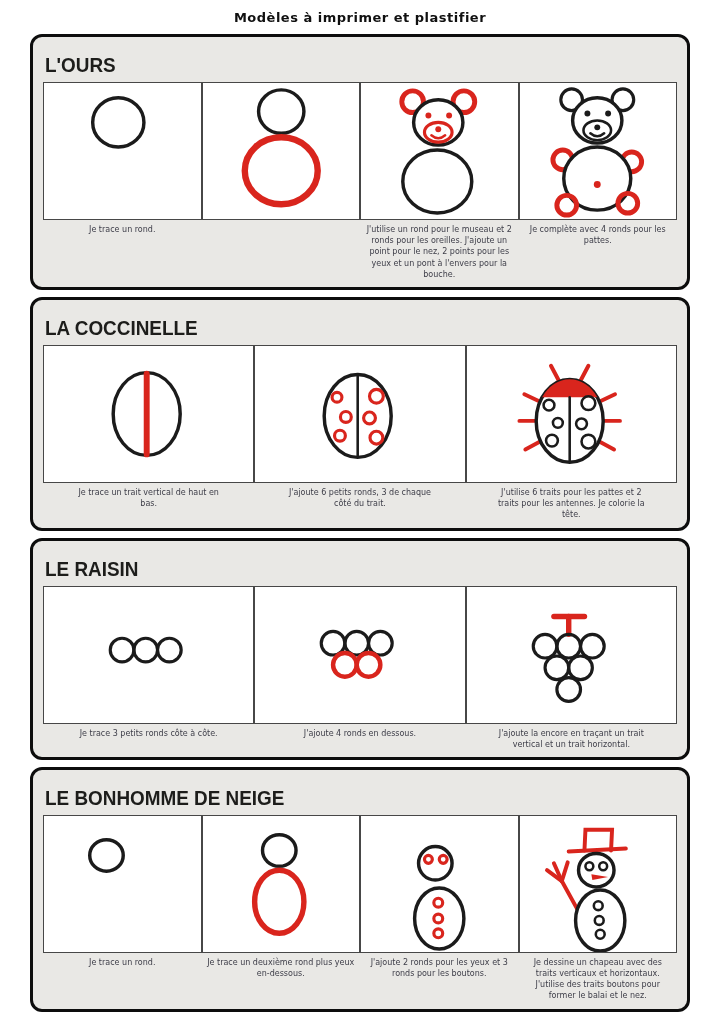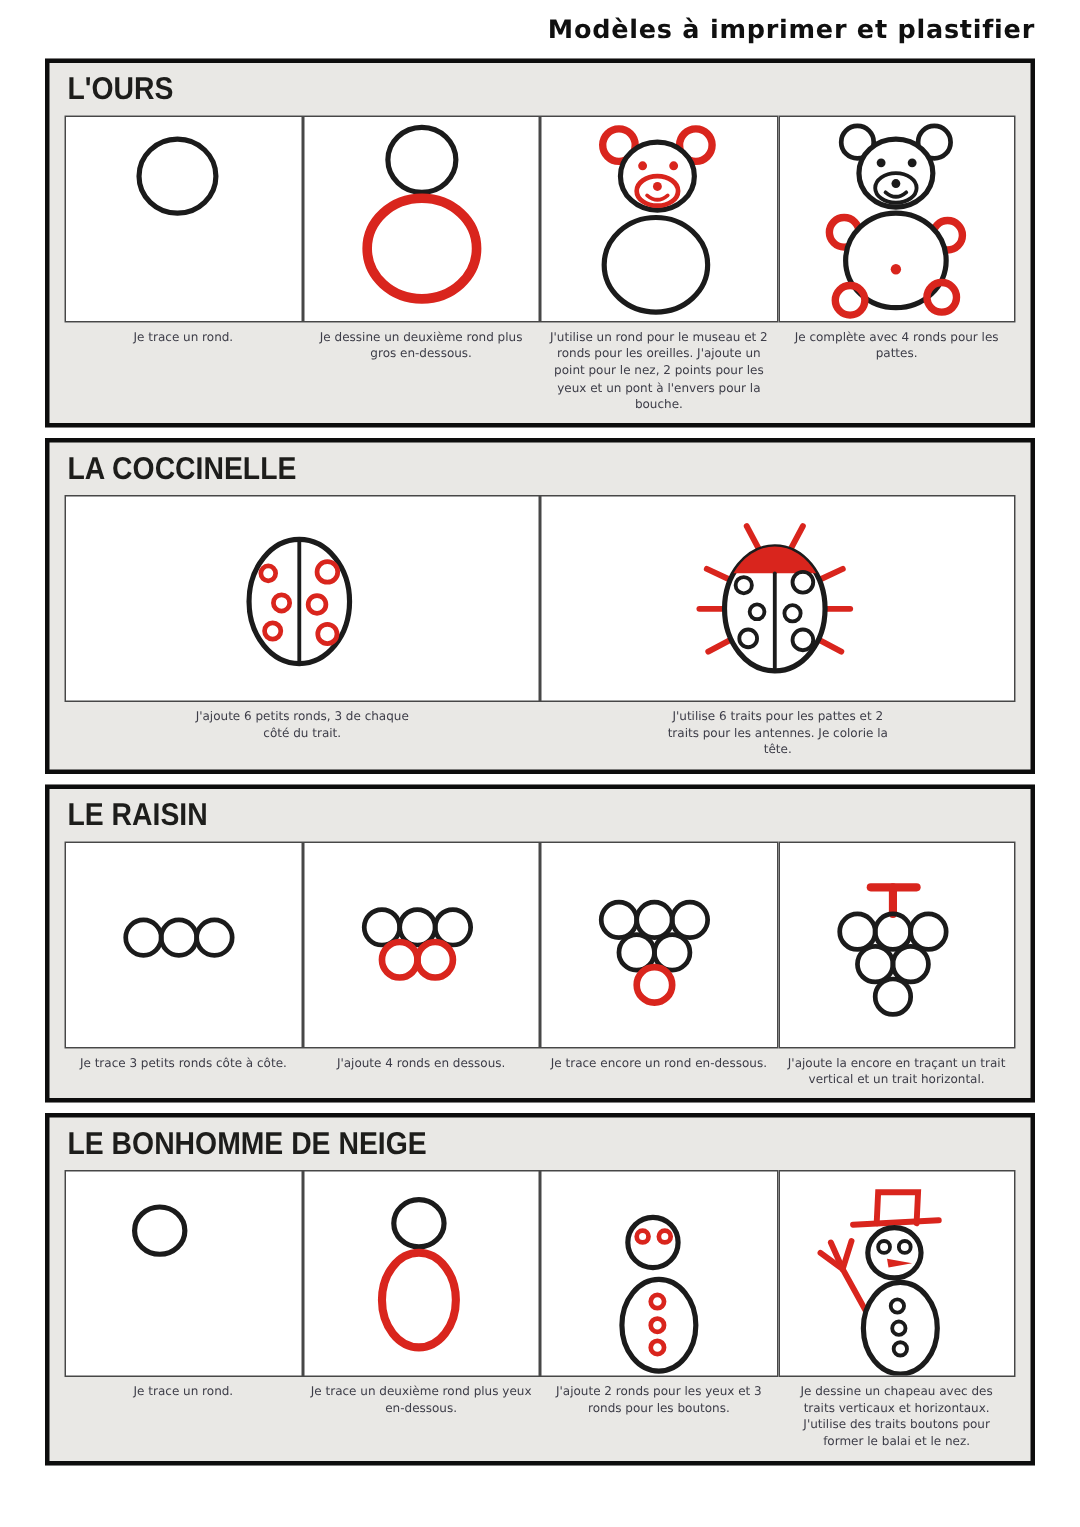--- a/index.html
+++ b/index.html
@@ -3,26 +3,26 @@
 <meta charset="utf-8">
 <style>
   :root { --red:#d9251d; --ink:#1b1b1b; --section-bg:#e9e8e5; --caption:#3d3d48; }
   * { margin:0; padding:0; box-sizing:border-box; }
   body {
     width:720px; height:1018px; background:#ffffff;
     font-family:"DejaVu Sans", sans-serif; overflow:hidden;
   }
   .page { padding:8px 30px 6px; }
   .page-title {
-    text-align:right; font-weight:bold; font-size:17px; letter-spacing:.5px;
+    text-align:center; font-weight:bold; font-size:13px; letter-spacing:.5px;
     color:#101010; margin:2px 0 9px;
   }
   .section {
-    border:3px solid #0d0d0d; border-radius:0; background:var(--section-bg);
-    padding:5px 10px 7px; margin-bottom:7px;
+    border:3px solid #0d0d0d; border-radius:12px; background:var(--section-bg);
+    padding:15px 10px 7px; margin-bottom:7px;
   }
   .section-title {
     font-family:"Liberation Sans", sans-serif; font-weight:800; font-size:21px;
     color:#1d1d1b; margin:1px 0 5px 2px;
     transform:scaleX(.9); transform-origin:left center; white-space:nowrap;
   }
   .steps { display:flex; }
   .step { flex:1; display:flex; flex-direction:column; align-items:center; }
   .canvas {
     width:100%; height:138px; background:#ffffff;
@@ -70,21 +70,20 @@
         <figcaption>Je trace un rond.</figcaption>
       </figure>
 
       <figure class="step">
         <div class="canvas">
           <svg viewBox="0 0 148 138">
             <ellipse cx="74" cy="29" rx="23" ry="22" class="k"></ellipse>
             <ellipse cx="74" cy="89" rx="37" ry="34" class="r7"></ellipse>
           </svg>
         </div>
-        <figcaption>Je dessine un deuxième rond plus gros en-dessous.</figcaption>
       </figure>
 
       <figure class="step">
         <div class="canvas">
           <svg viewBox="0 0 148 138">
             <circle cx="47" cy="19" r="11" class="r5"></circle>
             <circle cx="99" cy="19" r="11" class="r5"></circle>
             <ellipse cx="73" cy="40" rx="25" ry="23" class="k wfill"></ellipse>
             <circle cx="63" cy="33" r="3" class="rf"></circle>
             <circle cx="84" cy="33" r="3" class="rf"></circle>
@@ -120,20 +119,29 @@
       </figure>
 
     </div>
   </section>
 
   <section class="section">
     <div class="section-title">LA COCCINELLE</div>
     <div class="steps">
 
 
+      <figure class="step">
+        <div class="canvas">
+          <svg viewBox="0 0 148 138">
+            <ellipse cx="72" cy="69" rx="34" ry="42" class="k"></ellipse>
+            <line x1="72" y1="28" x2="72" y2="110" class="r6"></line>
+          </svg>
+        </div>
+        <figcaption>Je trace un trait vertical de haut en bas.</figcaption>
+      </figure>
 
       <figure class="step">
         <div class="canvas">
           <svg viewBox="0 0 148 138">
             <ellipse cx="72" cy="71" rx="34" ry="42" class="k"></ellipse>
             <line x1="72" y1="30" x2="72" y2="112" class="k2"></line>
             <circle cx="51" cy="52" r="5" class="r3"></circle>
             <circle cx="60" cy="72" r="5.5" class="r3"></circle>
             <circle cx="54" cy="91" r="5.5" class="r3"></circle>
             <circle cx="91" cy="51" r="7" class="r3"></circle>
@@ -193,33 +201,20 @@
             <circle cx="47" cy="57" r="12" class="k3"></circle>
             <circle cx="71" cy="57" r="12" class="k3"></circle>
             <circle cx="95" cy="57" r="12" class="k3"></circle>
             <circle cx="59" cy="79" r="12" class="r4c"></circle>
             <circle cx="83" cy="79" r="12" class="r4c"></circle>
           </svg>
         </div>
         <figcaption>J'ajoute 4 ronds en dessous.</figcaption>
       </figure>
 
-      <figure class="step">
-        <div class="canvas">
-          <svg viewBox="0 0 148 138">
-            <circle cx="47" cy="52" r="12" class="k3"></circle>
-            <circle cx="71" cy="52" r="12" class="k3"></circle>
-            <circle cx="95" cy="52" r="12" class="k3"></circle>
-            <circle cx="59" cy="74" r="12" class="k3"></circle>
-            <circle cx="83" cy="74" r="12" class="k3"></circle>
-            <circle cx="71" cy="96" r="12" class="r4c"></circle>
-          </svg>
-        </div>
-        <figcaption>Je trace encore un rond en-dessous.</figcaption>
-      </figure>
 
       <figure class="step">
         <div class="canvas">
           <svg viewBox="0 0 148 138">
             <line x1="71" y1="30" x2="71" y2="48" class="r5l"></line>
             <line x1="56" y1="30" x2="87" y2="30" class="r5l"></line>
             <circle cx="47" cy="60" r="12" class="k3"></circle>
             <circle cx="71" cy="60" r="12" class="k3"></circle>
             <circle cx="95" cy="60" r="12" class="k3"></circle>
             <circle cx="59" cy="82" r="12" class="k3"></circle>

